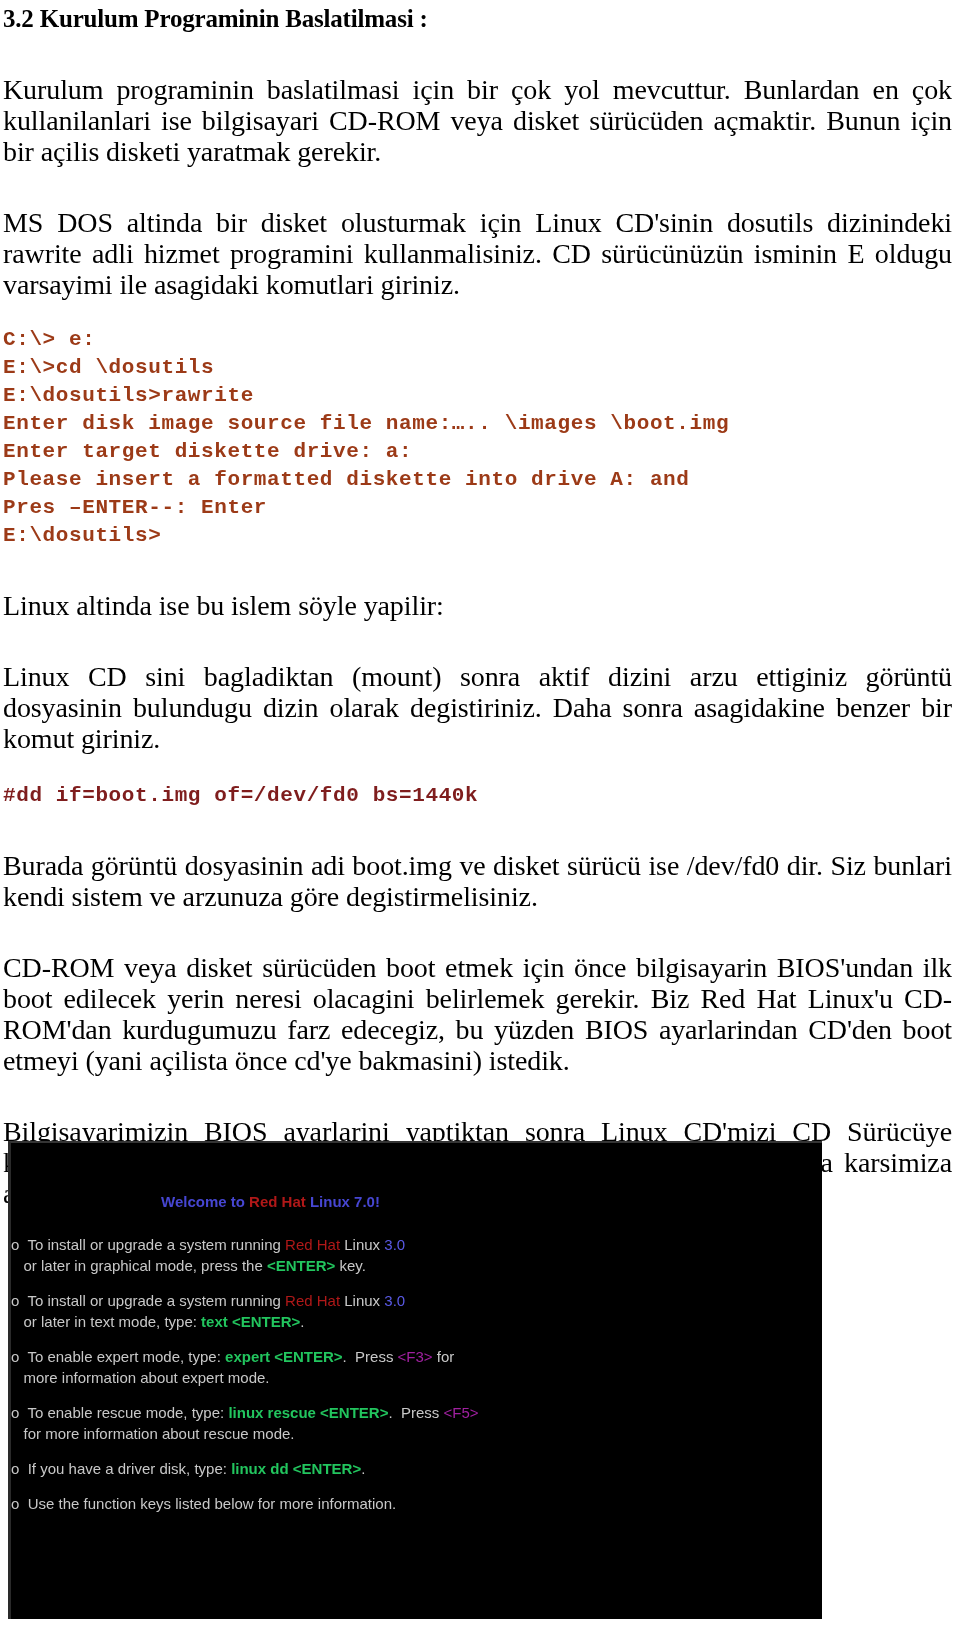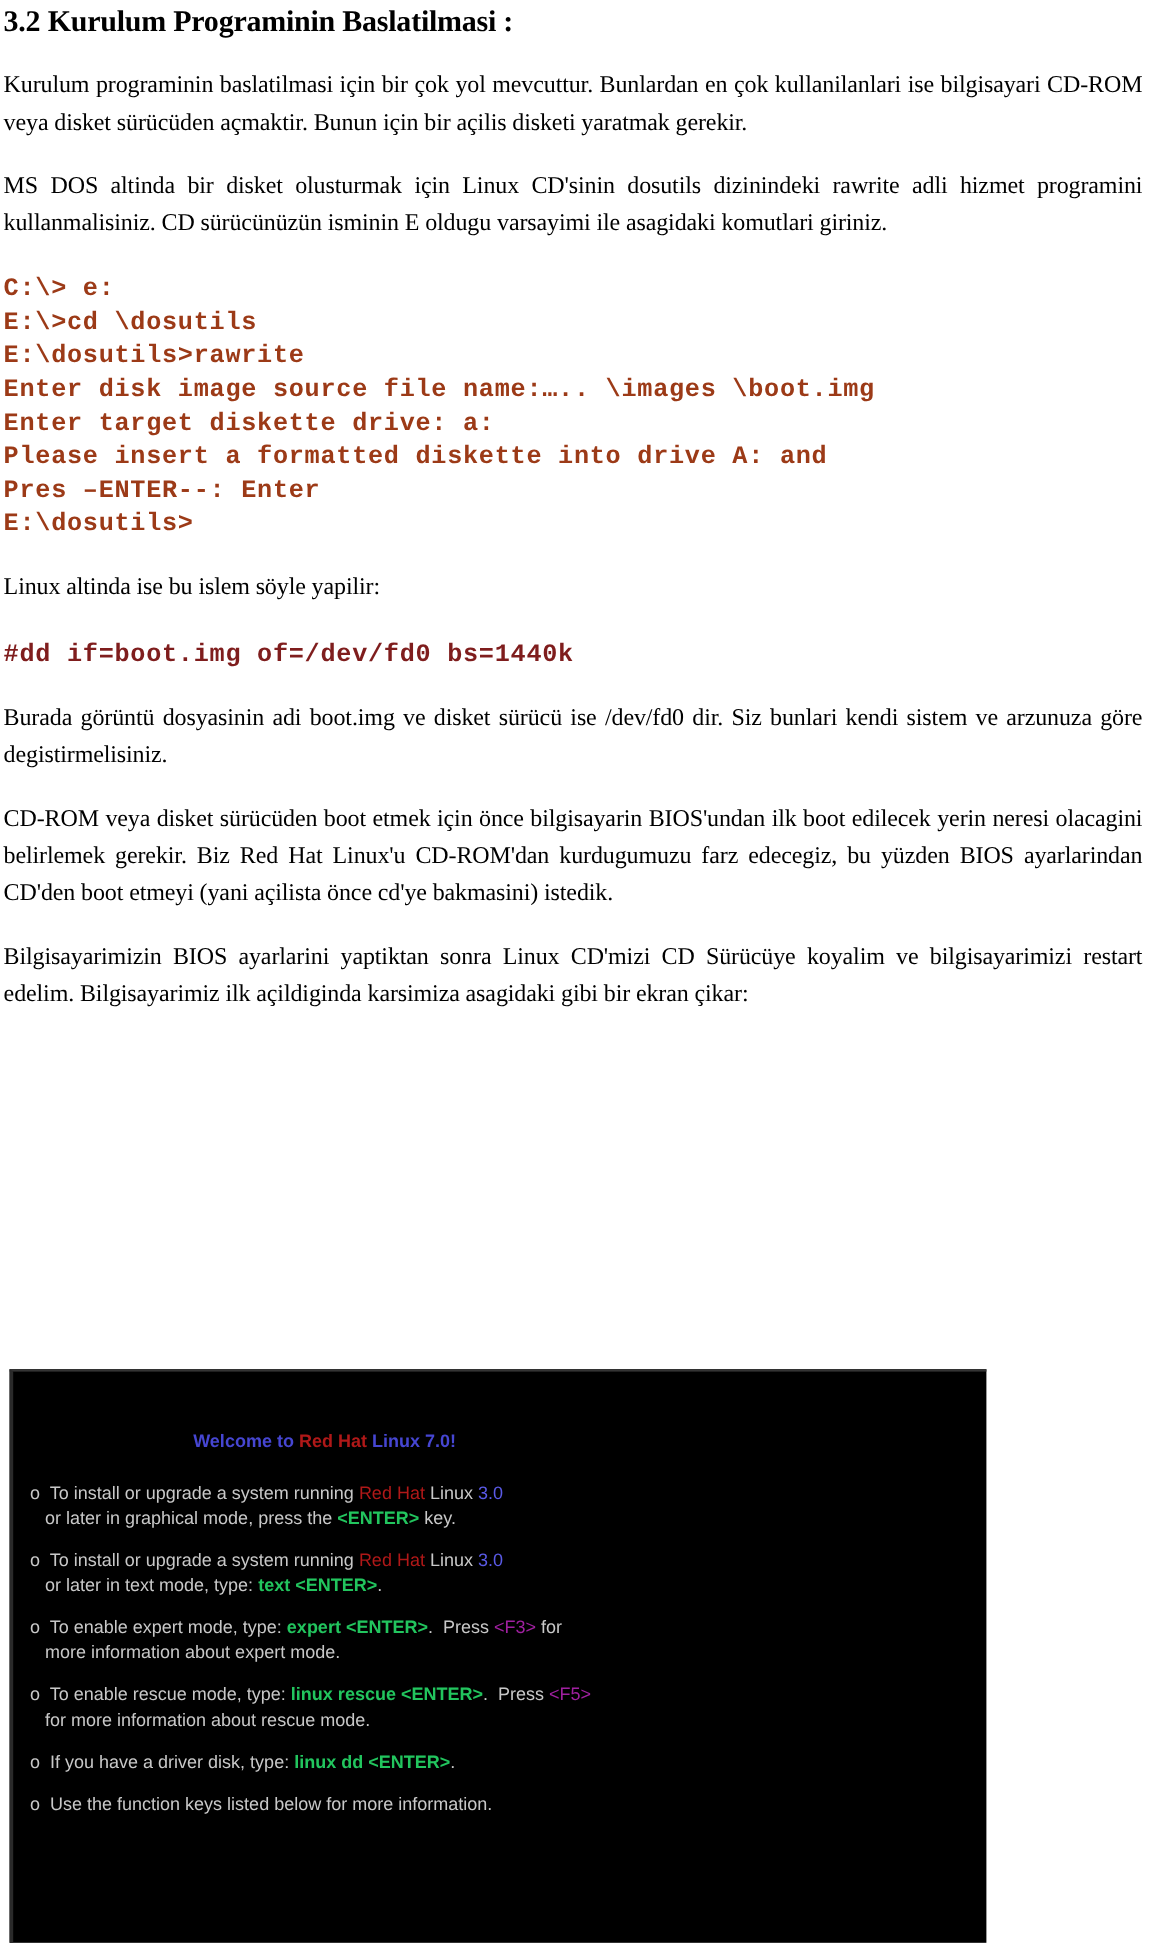--- a/index.html
+++ b/index.html
@@ -32,23 +32,23 @@
     font-family: "Liberation Serif", "DejaVu Serif", serif;
     font-size: 25px;
     font-weight: bold;
     margin: 0 0 0 0;
     padding: 0;
     line-height: 30px;
     letter-spacing: -0.2px;
   }
 
   p.body-para {
-    font-size: 20px;
+    font-size: 28px;
     line-height: 31px;
-    margin: 22px 0 0 0;
+    margin: 40px 0 0 0;
     text-align: justify;
     text-justify: inter-word;
     letter-spacing: -0.1px;
   }
 
   p.body-para.noj {
     text-align: left;
   }
 
   pre.code-block {
@@ -94,21 +94,21 @@
   }
   .term-inner {
     position: relative;
     width: 100%;
     height: 100%;
     padding: 0;
   }
 
   .term-line {
     white-space: pre;
-    padding-left: 14px;
+    padding-left: 0;
   }
 
   .term-welcome {
     white-space: pre;
     padding-left: 150px;
     margin-top: 48px;
     margin-bottom: 22px;
     font-weight: bold;
   }
 
@@ -146,20 +146,21 @@
 E:\&gt;cd \dosutils
 E:\dosutils&gt;rawrite
 Enter disk image source file name:….. \images \boot.img
 Enter target diskette drive: a:
 Please insert a formatted diskette into drive A: and
 Pres –ENTER--: Enter
 E:\dosutils&gt;</pre>
 
     <p class="body-para noj">Linux altinda ise bu islem söyle yapilir:</p>
 
+    <p class="body-para">Linux CD sini bagladiktan (mount) sonra aktif dizini arzu ettiginiz görüntü dosyasinin bulundugu dizin olarak degistiriniz. Daha sonra asagidakine benzer bir komut giriniz.</p>
 
     <pre class="code-line-single">#dd if=boot.img of=/dev/fd0 bs=1440k</pre>
 
     <p class="body-para">Burada görüntü dosyasinin adi boot.img ve disket sürücü ise /dev/fd0 dir. Siz bunlari kendi sistem ve arzunuza göre degistirmelisiniz.</p>
 
     <p class="body-para">CD-ROM veya disket sürücüden boot etmek için önce bilgisayarin BIOS'undan ilk boot edilecek yerin neresi olacagini belirlemek gerekir. Biz Red Hat Linux'u CD-ROM'dan kurdugumuzu farz edecegiz, bu yüzden BIOS ayarlarindan CD'den boot etmeyi (yani açilista önce cd'ye bakmasini) istedik.</p>
 
     <p class="body-para">Bilgisayarimizin BIOS ayarlarini yaptiktan sonra Linux CD'mizi CD Sürücüye koyalim ve bilgisayarimizi restart edelim. Bilgisayarimiz ilk açildiginda karsimiza asagidaki gibi bir ekran çikar:</p>
 
   </div>

